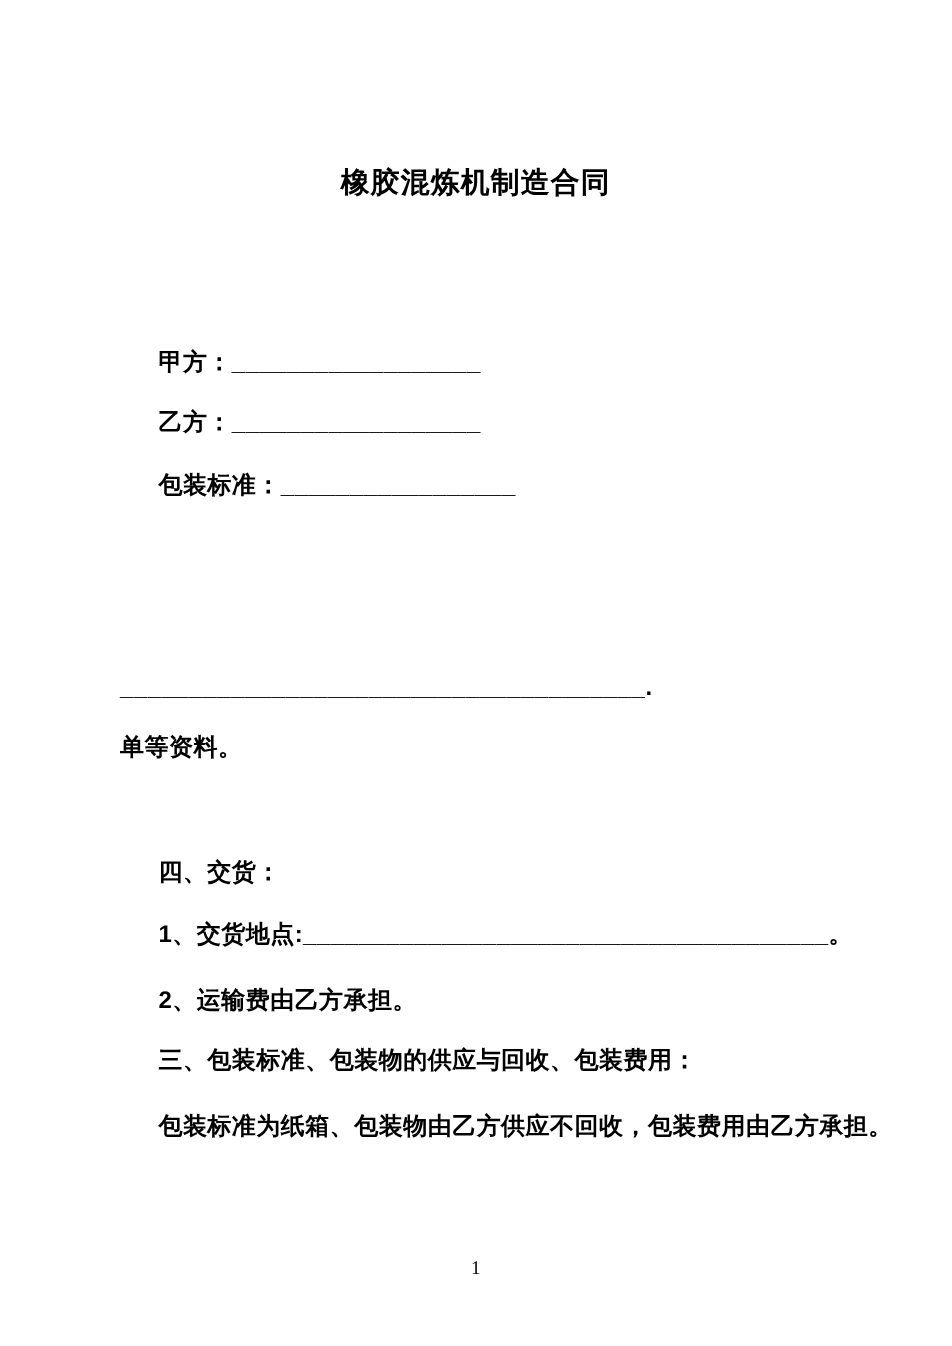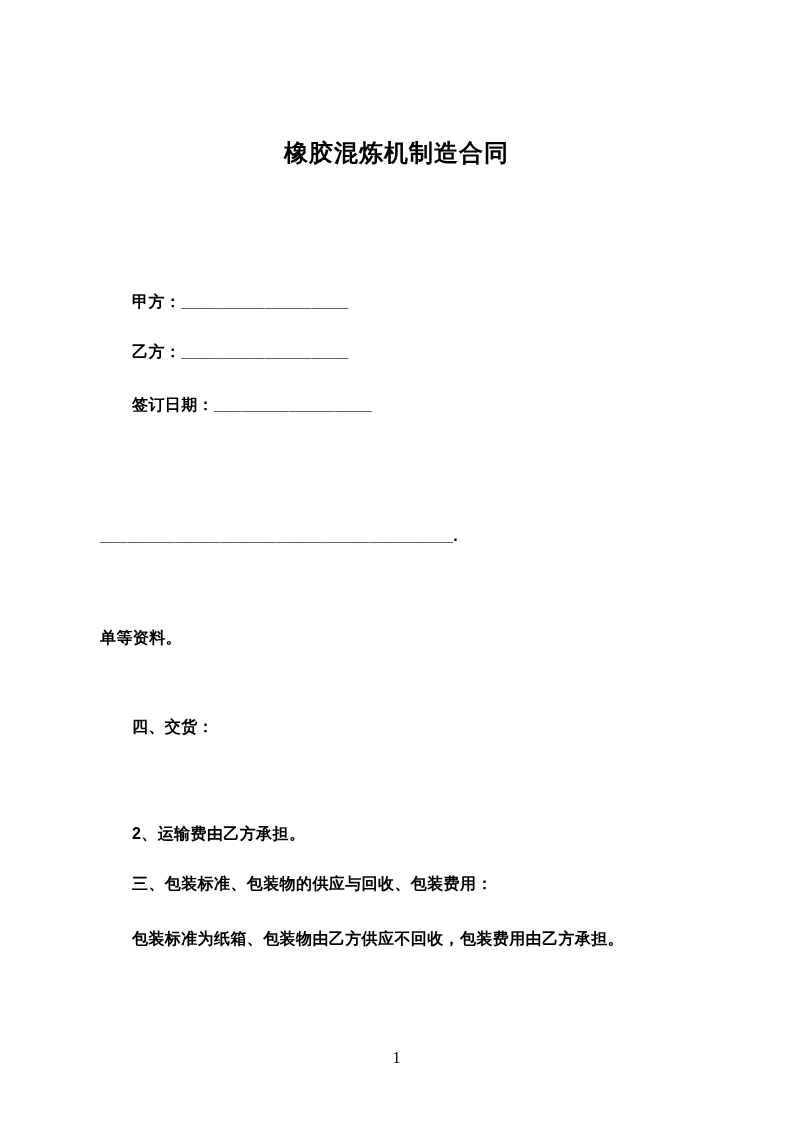--- a/index.html
+++ b/index.html
@@ -20,21 +20,21 @@
     text-align: center;
     font-size: 24px;
     line-height: 34px;
     font-weight: 700;
     letter-spacing: 1px;
   }
   .ln {
     position: absolute;
     left: 100px;
     width: 600px;
-    font-size: 16px;
+    font-size: 20px;
     line-height: 28px;
     font-weight: 700;
     letter-spacing: 0.4px;
     white-space: pre;
   }
   .ind { text-indent: 32px; }
   .normal { font-weight: 400; }
   .page-num {
     position: absolute;
     top: 1047px;
@@ -51,32 +51,33 @@
 <body>
 
 <div class="page">
 
   <div class="doc-title">橡胶混炼机制造合同</div>
 
   <div class="ln ind" style="top:288px">甲方：__________________</div>
 
   <div class="ln ind" style="top:338px">乙方：__________________</div>
 
-  <div class="ln ind" style="top:391px">签订日期：_________________</div>
+  <div class="ln ind" style="top:391px">包装标准：_________________</div>
 
 
 
-  <div class="ln" style="top:522px">______________________________________.</div>
+  <div class="ln" style="top:559px">______________________________________.</div>
 
 
-  <div class="ln" style="top:624px">单等资料。</div>
+  <div class="ln" style="top:609px">单等资料。</div>
 
 
   <div class="ln ind" style="top:713px">四、交货：</div>
 
+  <div class="ln ind" style="top:765px">1、交货地点:______________________________________。</div>
 
   <div class="ln ind" style="top:820px">2、运输费由乙方承担。</div>
 
   <div class="ln ind" style="top:870px">三、包装标准、包装物的供应与回收、包装费用：</div>
 
   <div class="ln ind" style="top:925px">包装标准为纸箱、包装物由乙方供应不回收，包装费用由乙方承担。</div>
 
   <div class="page-num">1</div>
 
 </div>

